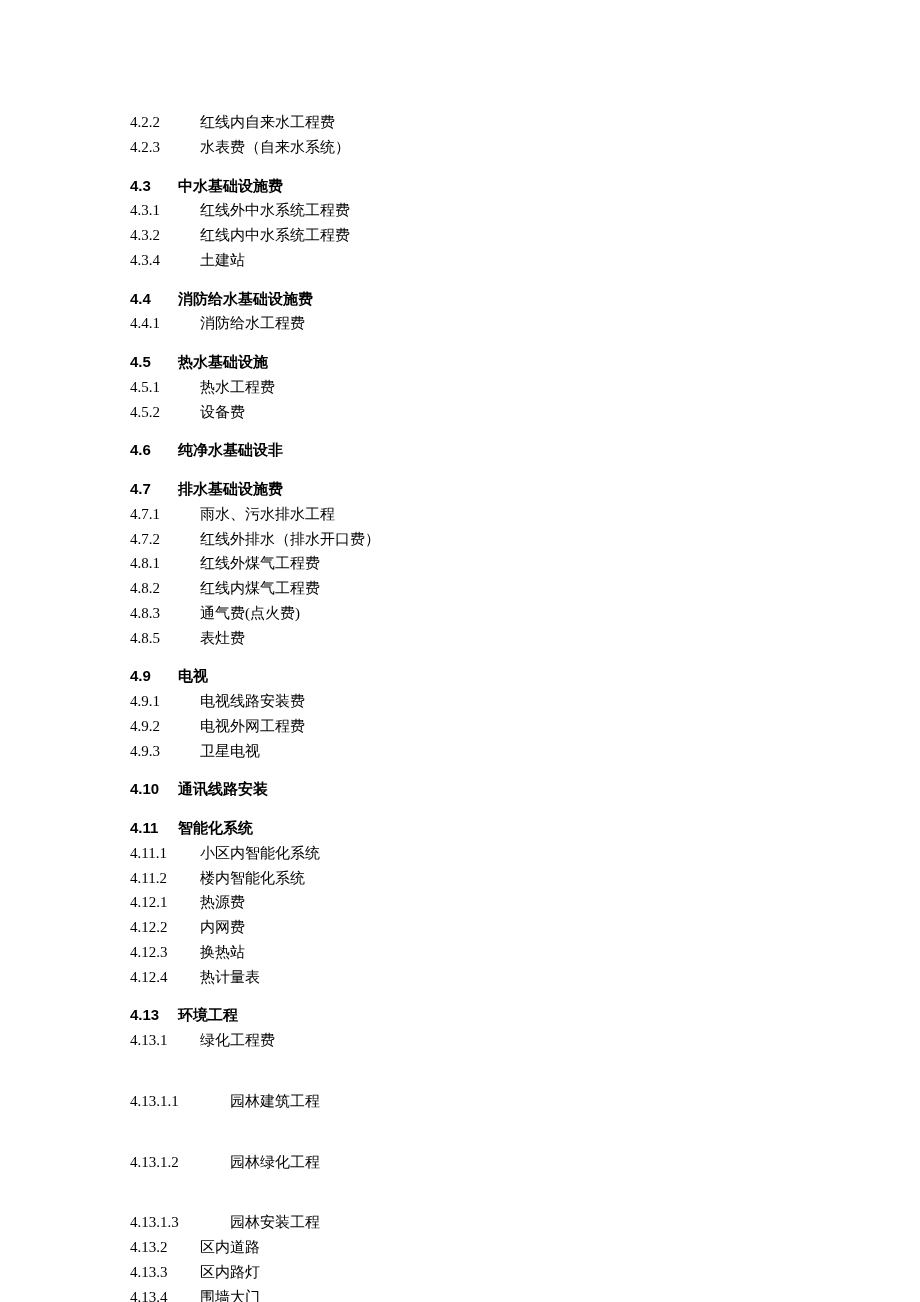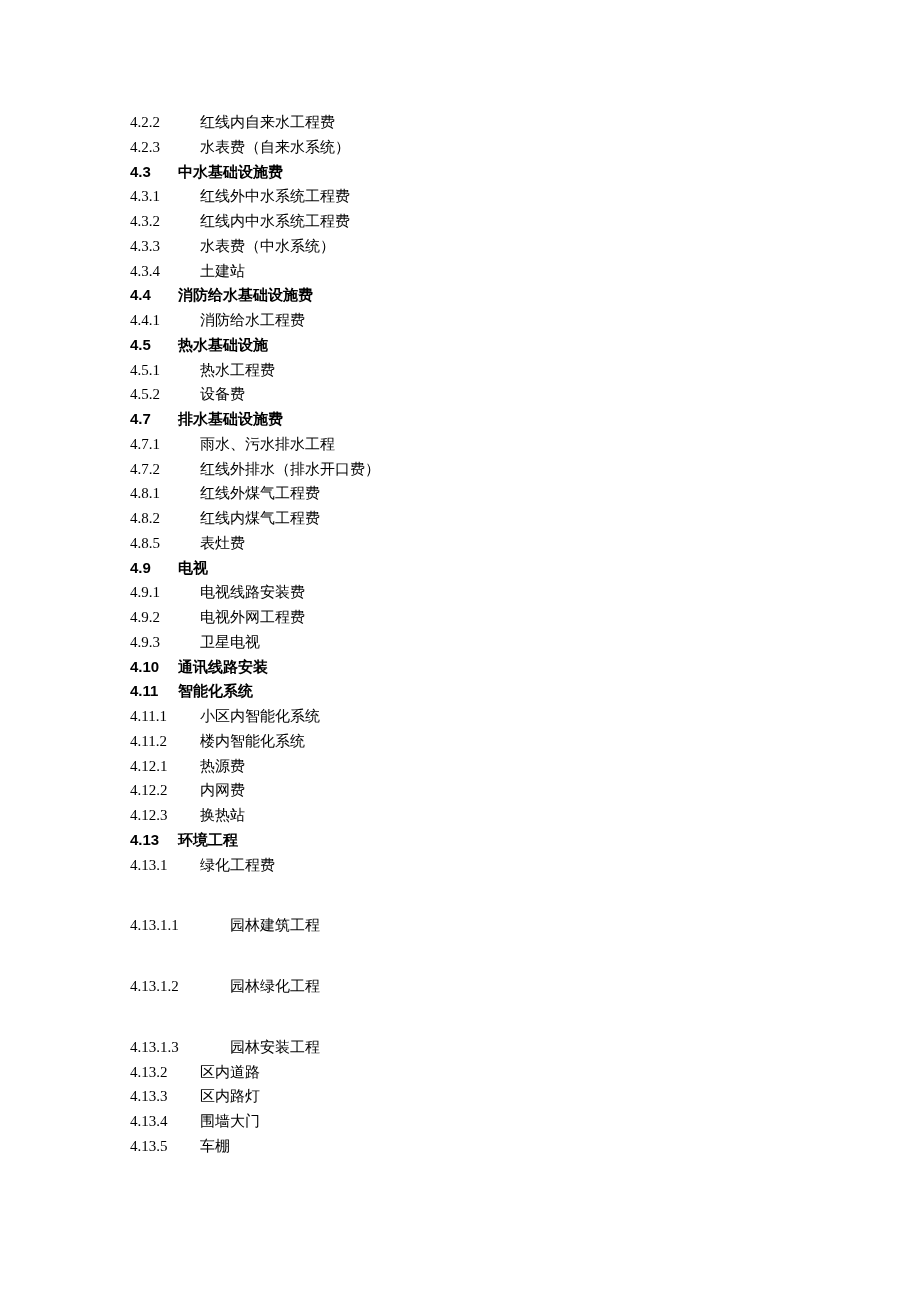--- a/index.html
+++ b/index.html
@@ -19,65 +19,67 @@
     }
     .item {
       white-space: nowrap;
     }
     .item.depth-0 { padding-left: 0; }
     .item.depth-1 { padding-left: 0; }
     .item.depth-2 { padding-left: 0; margin-top: 36px; }
     .num {
       display: inline-block;
     }
-    .num.w0 { min-width: 48px; }
+    .num.w0 { min-width: 48px; margin-top: 14px; }
     .num.w1 { min-width: 70px; }
     .num.w2 { min-width: 100px; }
     .label {
       display: inline;
     }
     .bold {
       font-weight: bold;
       font-family: "SimHei", "黑体", sans-serif;
     }
   </style>
 </head>
 <body>
 
 <div class="page">
   <div id="list">
       <div class="item depth-1"><span class="num w1">4.2.2</span><span class="label">红线内自来水工程费</span></div>
       <div class="item depth-1"><span class="num w1">4.2.3</span><span class="label">水表费（自来水系统）</span></div>
       <div class="item depth-0 bold"><span class="num w0">4.3</span><span class="label">中水基础设施费</span></div>
       <div class="item depth-1"><span class="num w1">4.3.1</span><span class="label">红线外中水系统工程费</span></div>
       <div class="item depth-1"><span class="num w1">4.3.2</span><span class="label">红线内中水系统工程费</span></div>
-      <div class="item depth-1"><span class="num w1">4.3.3</span><span class="label">水表费（中水系统）</span></div>
       <div class="item depth-1"><span class="num w1">4.3.4</span><span class="label">土建站</span></div>
       <div class="item depth-0 bold"><span class="num w0">4.4</span><span class="label">消防给水基础设施费</span></div>
       <div class="item depth-1"><span class="num w1">4.4.1</span><span class="label">消防给水工程费</span></div>
       <div class="item depth-0 bold"><span class="num w0">4.5</span><span class="label">热水基础设施</span></div>
       <div class="item depth-1"><span class="num w1">4.5.1</span><span class="label">热水工程费</span></div>
       <div class="item depth-1"><span class="num w1">4.5.2</span><span class="label">设备费</span></div>
+      <div class="item depth-0 bold"><span class="num w0">4.6</span><span class="label">纯净水基础设非</span></div>
       <div class="item depth-0 bold"><span class="num w0">4.7</span><span class="label">排水基础设施费</span></div>
       <div class="item depth-1"><span class="num w1">4.7.1</span><span class="label">雨水、污水排水工程</span></div>
       <div class="item depth-1"><span class="num w1">4.7.2</span><span class="label">红线外排水（排水开口费）</span></div>
       <div class="item depth-1"><span class="num w1">4.8.1</span><span class="label">红线外煤气工程费</span></div>
       <div class="item depth-1"><span class="num w1">4.8.2</span><span class="label">红线内煤气工程费</span></div>
+      <div class="item depth-1"><span class="num w1">4.8.3</span><span class="label">通气费(点火费)</span></div>
       <div class="item depth-1"><span class="num w1">4.8.5</span><span class="label">表灶费</span></div>
       <div class="item depth-0 bold"><span class="num w0">4.9</span><span class="label">电视</span></div>
       <div class="item depth-1"><span class="num w1">4.9.1</span><span class="label">电视线路安装费</span></div>
       <div class="item depth-1"><span class="num w1">4.9.2</span><span class="label">电视外网工程费</span></div>
       <div class="item depth-1"><span class="num w1">4.9.3</span><span class="label">卫星电视</span></div>
       <div class="item depth-0 bold"><span class="num w0">4.10</span><span class="label">通讯线路安装</span></div>
       <div class="item depth-0 bold"><span class="num w0">4.11</span><span class="label">智能化系统</span></div>
       <div class="item depth-1"><span class="num w1">4.11.1</span><span class="label">小区内智能化系统</span></div>
       <div class="item depth-1"><span class="num w1">4.11.2</span><span class="label">楼内智能化系统</span></div>
       <div class="item depth-1"><span class="num w1">4.12.1</span><span class="label">热源费</span></div>
       <div class="item depth-1"><span class="num w1">4.12.2</span><span class="label">内网费</span></div>
       <div class="item depth-1"><span class="num w1">4.12.3</span><span class="label">换热站</span></div>
+      <div class="item depth-1"><span class="num w1">4.12.4</span><span class="label">热计量表</span></div>
       <div class="item depth-0 bold"><span class="num w0">4.13</span><span class="label">环境工程</span></div>
       <div class="item depth-1"><span class="num w1">4.13.1</span><span class="label">绿化工程费</span></div>
       <div class="item depth-2"><span class="num w2">4.13.1.1</span><span class="label">园林建筑工程</span></div>
       <div class="item depth-2"><span class="num w2">4.13.1.2</span><span class="label">园林绿化工程</span></div>
       <div class="item depth-2"><span class="num w2">4.13.1.3</span><span class="label">园林安装工程</span></div>
       <div class="item depth-1"><span class="num w1">4.13.2</span><span class="label">区内道路</span></div>
       <div class="item depth-1"><span class="num w1">4.13.3</span><span class="label">区内路灯</span></div>
       <div class="item depth-1"><span class="num w1">4.13.4</span><span class="label">围墙大门</span></div>
       <div class="item depth-1"><span class="num w1">4.13.5</span><span class="label">车棚</span></div>
     </div>

